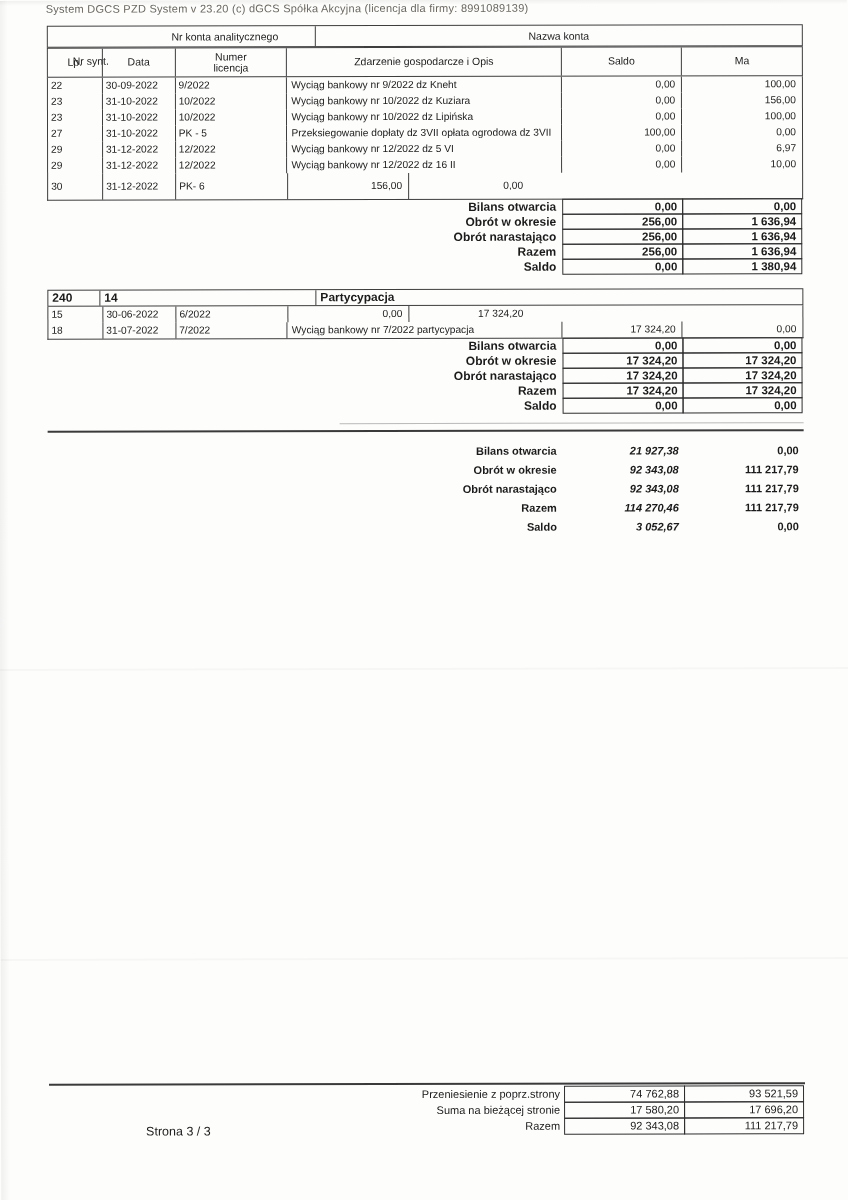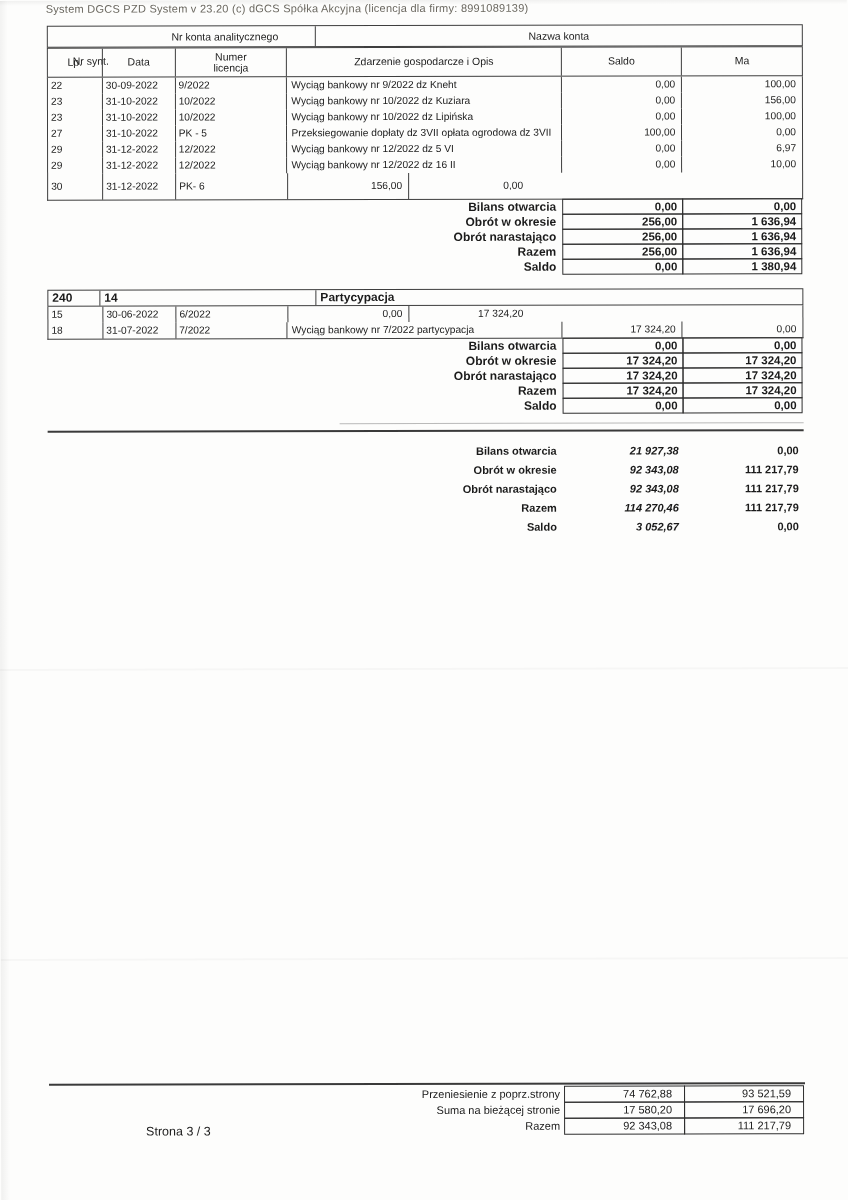--- a/index.html
+++ b/index.html
@@ -71,21 +71,21 @@
   .grand{top:442px;}
   .grow{display:flex;height:19px;font-weight:bold;font-size:11px;line-height:19px;}
   .glabel{width:515px;text-align:right;padding-right:6px;}
   .gw{width:121px;text-align:right;padding-right:5px;font-style:italic;}
   .gm{width:120px;text-align:right;padding-right:5px;}
 
   
   .footer{top:1087px;}
   .frow{display:flex;height:17px;margin-top:-1px;}
   .flabel{width:515px;text-align:right;font-size:11px;line-height:17px;padding-right:4px;}
-  .fbox{border:1px solid #2e2e2e;font-size:11px;line-height:15px;text-align:right;padding-right:12px;}
+  .fbox{border:1px solid #2e2e2e;font-size:11px;line-height:15px;text-align:right;padding-right:5px;}
   .fbox.w{width:121px;}
   .fbox.m{width:120px;margin-left:-1px;}
   .pagelabel{position:absolute;left:145px;top:1124px;font-size:12.5px;}
 </style>
 </head>
 <body>
 
 <div class="page">
   <div class="rot">
 

